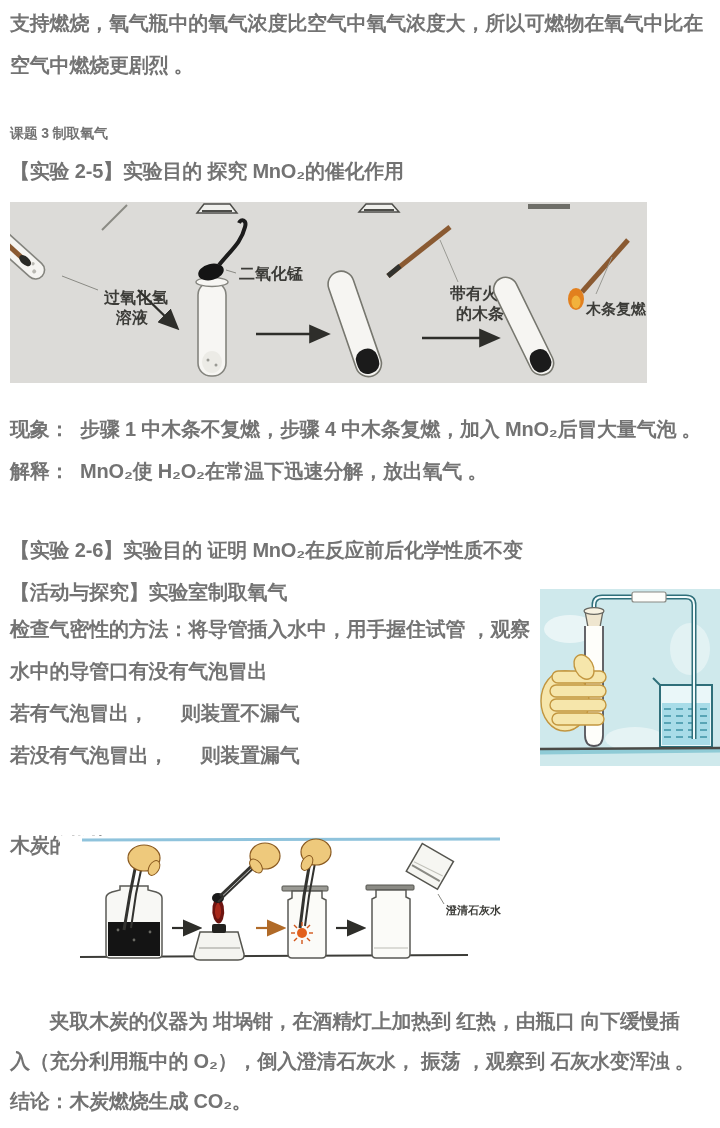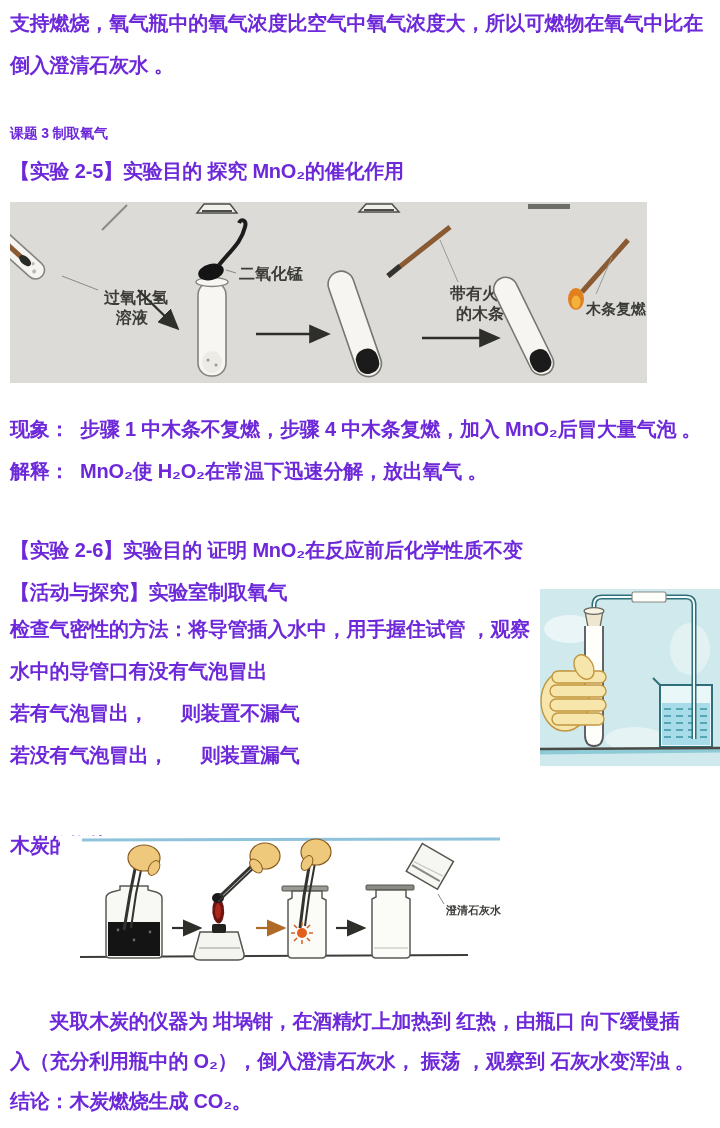--- a/index.html
+++ b/index.html
@@ -1,32 +1,32 @@
 <!DOCTYPE html>
 <html><head>
 <meta charset="utf-8">
 <style>
   html,body{margin:0;padding:0;background:#ffffff;}
   .page{
     position:relative;width:720px;height:1128px;background:#ffffff;
-    font-family:"Liberation Sans",sans-serif;color:#6d28d9;overflow:hidden;
+    font-family:"Liberation Sans",sans-serif;color:#737373;overflow:hidden;
   }
   .t{position:absolute;left:10px;font-size:20px;line-height:26px;white-space:pre;font-weight:600;letter-spacing:-0.2px;}
   .t b{font-weight:800;}
   .bold{font-weight:800;}
   .fig{position:absolute;display:block;}
   svg text{font-family:"Liberation Sans",sans-serif;font-weight:600;fill:#3c3c38;}
 </style>
 </head>
 <body>
 
 <div class="page">
 
   <div class="t" style="top:10px;">支持燃烧，氧气瓶中的氧气浓度比空气中氧气浓度大，所以可燃物在氧气中比在</div>
-  <div class="t" style="top:52px;">倒入澄清石灰水 。</div>
+  <div class="t" style="top:52px;">空气中燃烧更剧烈 。</div>
 
   <div class="t bold" style="top:120px;font-size:14px;">课题 3 制取氧气</div>
 
   <div class="t" style="top:158px;"><b>【实验 2-5】</b><span>实验目的 探究 MnO₂的催化作用</span></div>
 
   <svg class="fig" style="left:10px;top:202px;" width="637" height="181" viewBox="0 0 637 181">
     <defs>
       <marker id="ah1" markerWidth="9" markerHeight="8" refX="7" refY="4" orient="auto">
         <path d="M0,0 L9,4 L0,8 Z" fill="#2e2e2a"></path>
       </marker>

